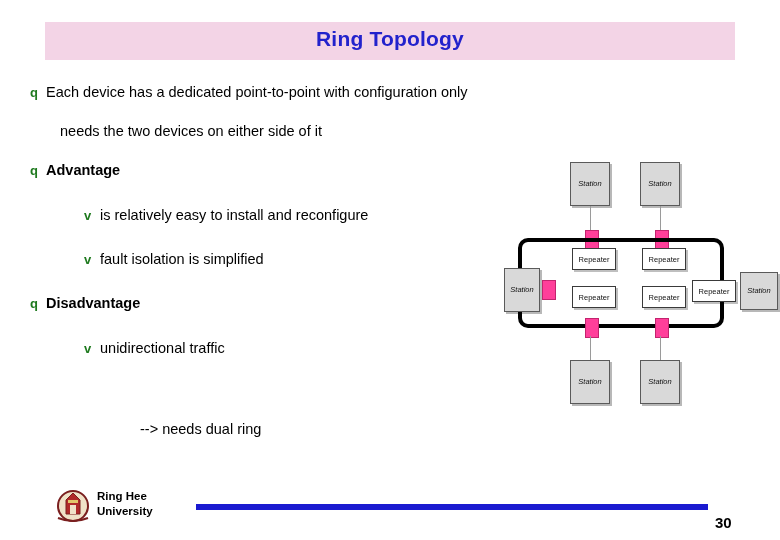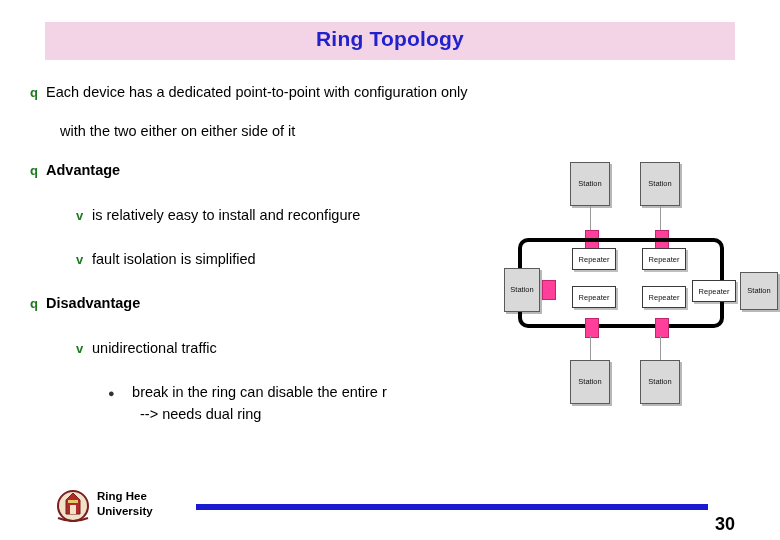--- a/index.html
+++ b/index.html
@@ -63,21 +63,21 @@
   }
   .marker-dot {
     display: inline-block;
     width: 16px;
     color: #333333;
     font-size: 11px;
   }
   .lvl1 { left: 30px; font-weight: bold; }
   .lvl1 .txt { font-weight: normal; }
   .lvl1-b .txt { font-weight: bold; margin-top: 32px; }
-  .lvl2 { left: 76px; }
+  .lvl2 { left: 84px; }
   .lvl3 { left: 108px; }
   .plain { font-size: 14.5px; }
 
   
   .footer-rule {
     position: absolute;
     left: 196px;
     top: 504px;
     width: 512px;
     height: 6px;
@@ -89,21 +89,21 @@
     top: 489px;
     font-size: 11.5px;
     font-weight: bold;
     color: #000000;
     line-height: 15px;
   }
   .page-num {
     position: absolute;
     left: 715px;
     top: 514px;
-    font-size: 18px;
+    font-size: 15px;
     font-weight: bold;
     color: #000000;
   }
   
   .crest {
     position: absolute;
     left: 55px;
     top: 488px;
     width: 36px;
     height: 36px;
@@ -125,21 +125,21 @@
     border: 1px solid #5a5a5a;
     font-size: 7.5px;
     color: #111;
     text-align: center;
     line-height: 1;
     display: flex;
     align-items: center;
     justify-content: center;
     box-shadow: 2px 2px 0 rgba(0,0,0,0.28);
   }
-  .station .lbl { transform: rotate(0deg); }
+  .station .lbl { transform: rotate(0deg); font-style: italic; }
   .repeater {
     background: #ffffff;
     border: 1px solid #3a3a3a;
     font-size: 7.5px;
     color: #111;
     text-align: center;
     display: flex;
     align-items: center;
     justify-content: center;
     box-shadow: 2px 2px 0 rgba(0,0,0,0.25);
@@ -171,21 +171,21 @@
 <div id="slide">
 
   <div class="title-band"></div>
   <div class="title-text">Ring Topology</div>
 
   <div class="bullet lvl1" style="top:84px;">
     <span class="marker-q">q</span><span class="txt">Each device has a dedicated point-to-point with configuration only</span>
   </div>
 
   <div class="bullet plain" style="left:60px; top:123px;">
-    <span class="txt">with the two either on either side of it</span>
+    <span class="txt">needs the two devices on either side of it</span>
   </div>
 
   <div class="bullet lvl1 lvl1-b" style="top:162px;">
     <span class="marker-q">q</span><span class="txt">Advantage</span>
   </div>
 
   <div class="bullet lvl2" style="top:207px;">
     <span class="marker-v">v</span><span class="txt">is relatively easy to install and reconfigure</span>
   </div>
 
@@ -194,25 +194,22 @@
   </div>
 
   <div class="bullet lvl1 lvl1-b" style="top:295px;">
     <span class="marker-q">q</span><span class="txt">Disadvantage</span>
   </div>
 
   <div class="bullet lvl2" style="top:340px;">
     <span class="marker-v">v</span><span class="txt">unidirectional traffic</span>
   </div>
 
-  <div class="bullet lvl3" style="top:384px;">
-    <span class="marker-dot">●</span>&nbsp;&nbsp;<span class="txt">break in the ring can disable the entire r</span>
-  </div>
-
-  <div class="bullet plain" style="left:140px; top:406px;">
+
+  <div class="bullet plain" style="left:140px; top:421px;">
     <span class="txt">--&gt; needs dual ring</span>
   </div>
 
   <div class="diagram">
 
     <div class="node station" style="left:78px; top:2px; width:40px; height:44px;">
       <span class="lbl">Station</span>
     </div>
     <div class="node station" style="left:148px; top:2px; width:40px; height:44px;">
       <span class="lbl">Station</span>

